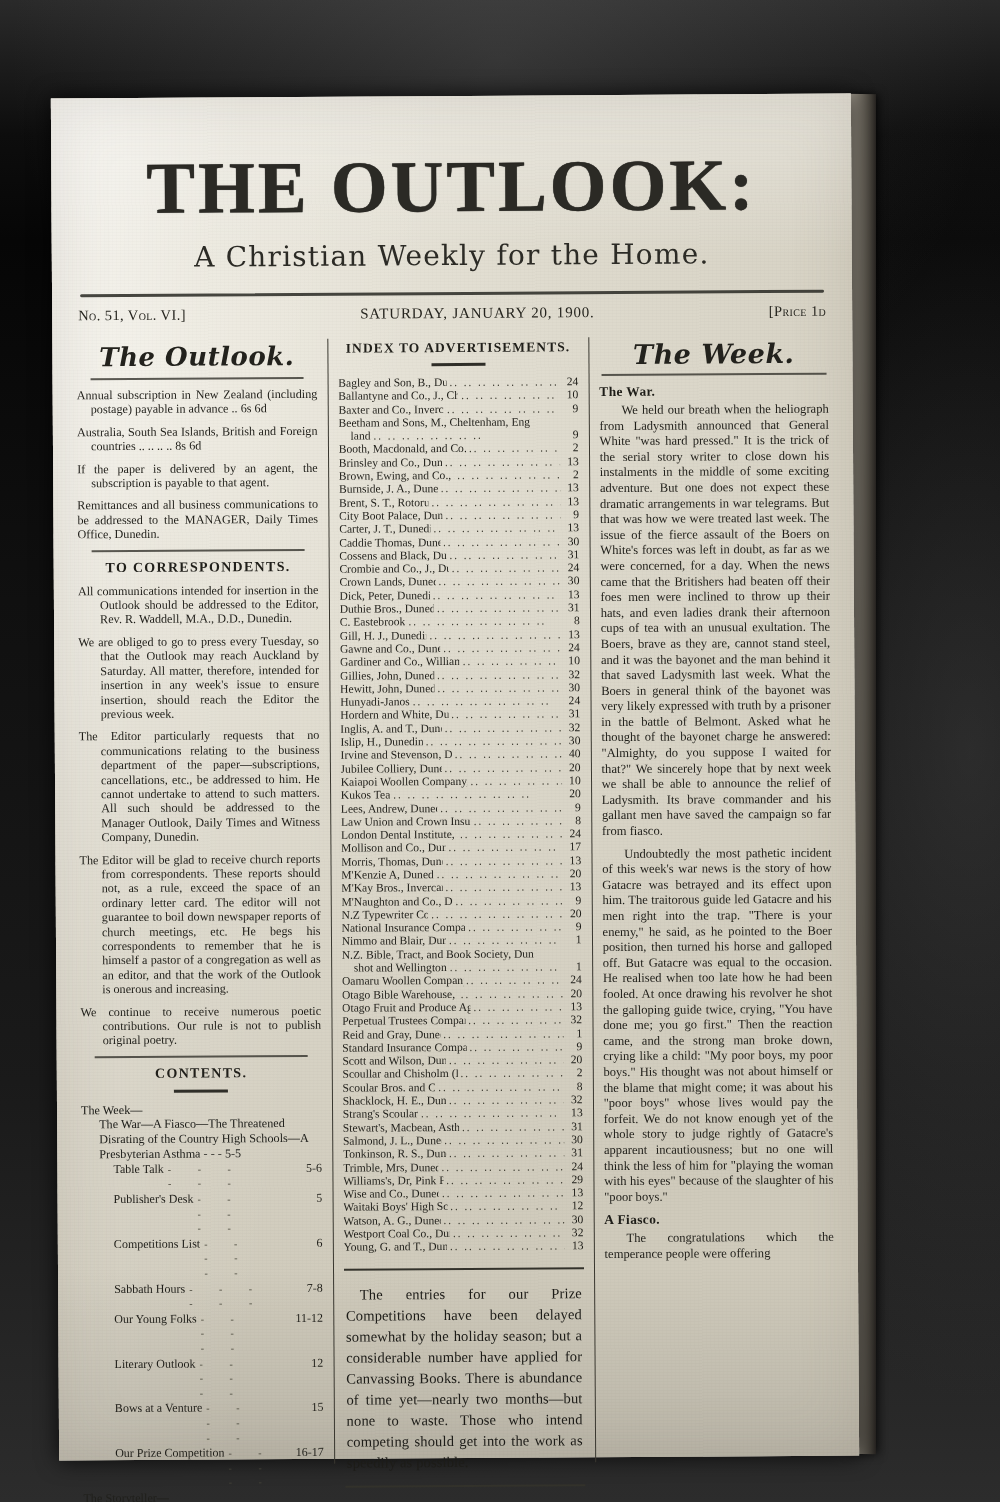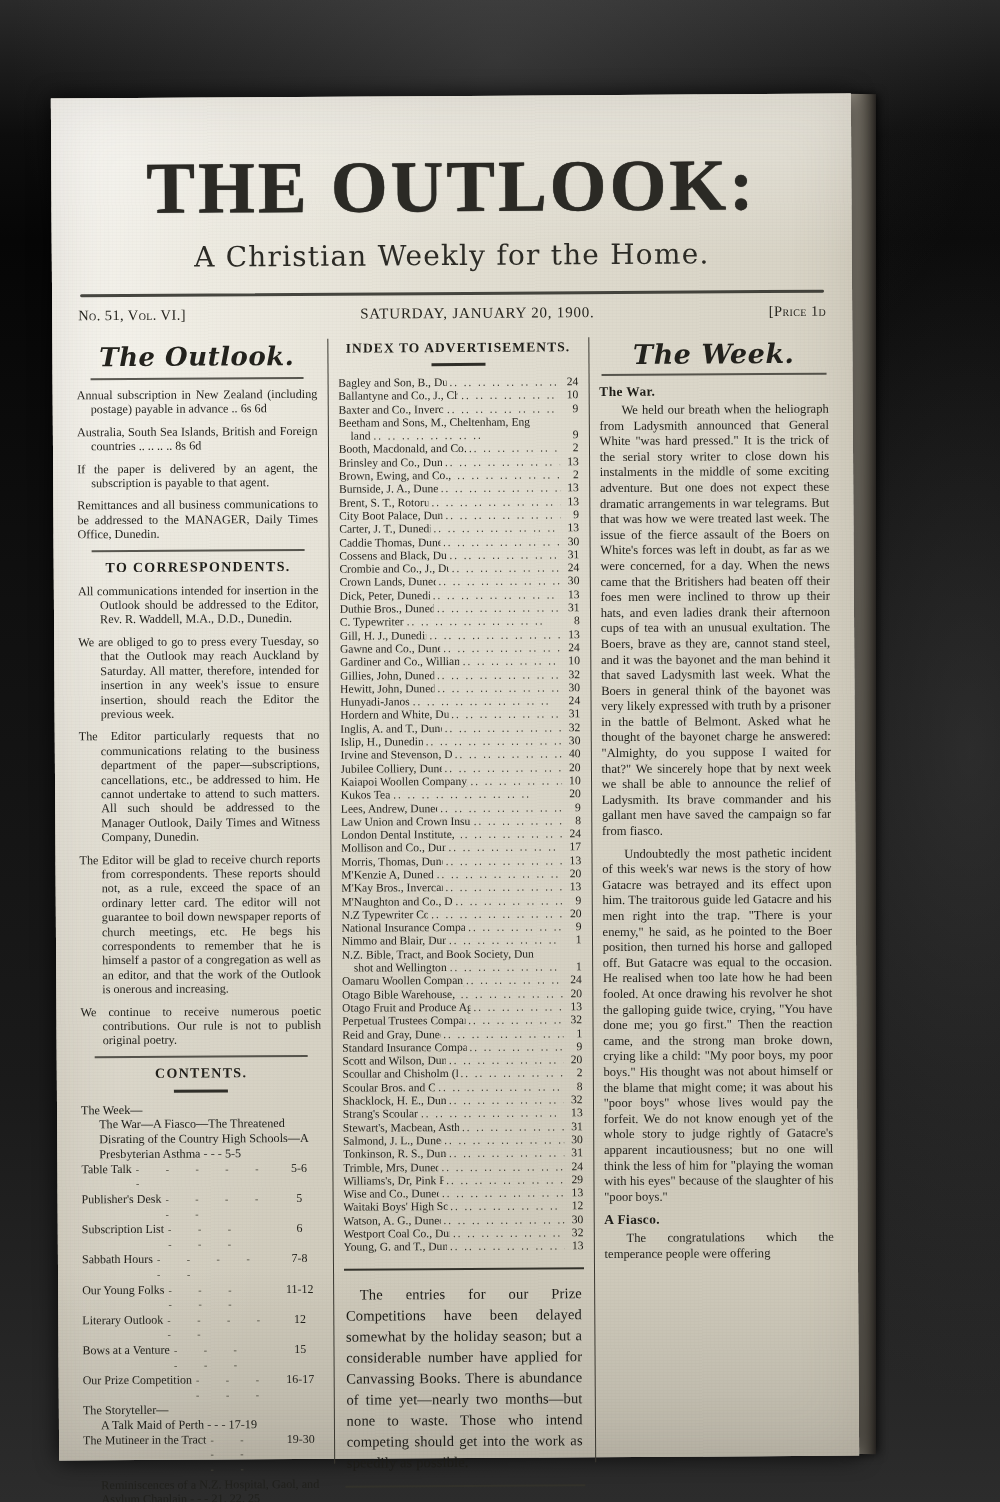--- a/index.html
+++ b/index.html
@@ -156,23 +156,23 @@
     text-align:left;
   }
   .idx-row .pg{ flex:0 0 16px; text-align:right; }
   .idx-row.cont{ padding-left:12px; }
 
   
   .toc-row{
     display:flex; align-items:baseline;
     font-size:12px; line-height:14.6px; color:#1f1e19;
   }
-  .toc-row .t{ flex:0 1 auto; white-space:nowrap;}
+  .toc-row .t{ flex:0 1 auto; white-space:nowrap;margin-left:32px;}
   .toc-row .lead{ flex:1 1 auto; overflow:hidden; margin:0 4px; color:#474539; letter-spacing:12px; font-size:10px;}
-  .toc-row .pg{ flex:0 0 46px; text-align:center; white-space:nowrap;}
+  .toc-row .pg{ flex:0 0 46px; text-align:right; white-space:nowrap;}
   .toc-group{ font-size:12.2px; line-height:14.6px; }
   .toc-wrap{ padding-left:18px; font-size:12.2px; line-height:14.8px; text-align:left;}
 
   
   .prizebox{
     margin-top:14px;
     border-top:2px solid #33322b;
     border-bottom:2px solid #33322b;
     padding:14px 2px 12px 2px;
   }
@@ -250,21 +250,21 @@
               <span class="t">Table Talk</span>
               <span class="lead">-  -  -  -  -  -</span>
               <span class="pg">5-6</span>
             </div>
             <div class="toc-row">
               <span class="t">Publisher's Desk</span>
               <span class="lead">-  -  -  -  -  -</span>
               <span class="pg">5</span>
             </div>
             <div class="toc-row">
-              <span class="t">Subscription List</span>
+              <span class="t">Competitions List</span>
               <span class="lead">-  -  -  -  -  -</span>
               <span class="pg">6</span>
             </div>
             <div class="toc-row">
               <span class="t">Sabbath Hours</span>
               <span class="lead">-  -  -  -  -  -</span>
               <span class="pg">7-8</span>
             </div>
             <div class="toc-row">
               <span class="t">Our Young Folks</span>
@@ -385,21 +385,21 @@
               <span class="nm">Dick, Peter, Dunedin</span>
               <span class="dots">..   ..   ..   ..   ..   ..   ..   ..   ..   ..</span>
               <span class="pg">13</span>
             </div>
             <div class="idx-row">
               <span class="nm">Duthie Bros., Dunedin</span>
               <span class="dots">..   ..   ..   ..   ..   ..   ..   ..   ..   ..</span>
               <span class="pg">31</span>
             </div>
             <div class="idx-row">
-              <span class="nm">C. Typewriter</span>
+              <span class="nm">C. Eastebrook</span>
               <span class="dots">..   ..   ..   ..   ..   ..   ..   ..   ..   ..</span>
               <span class="pg">8</span>
             </div>
             <div class="idx-row">
               <span class="nm">Gill, H. J., Dunedin</span>
               <span class="dots">..   ..   ..   ..   ..   ..   ..   ..   ..   ..</span>
               <span class="pg">13</span>
             </div>
             <div class="idx-row">
               <span class="nm">Gawne and Co., Dunedin</span>

